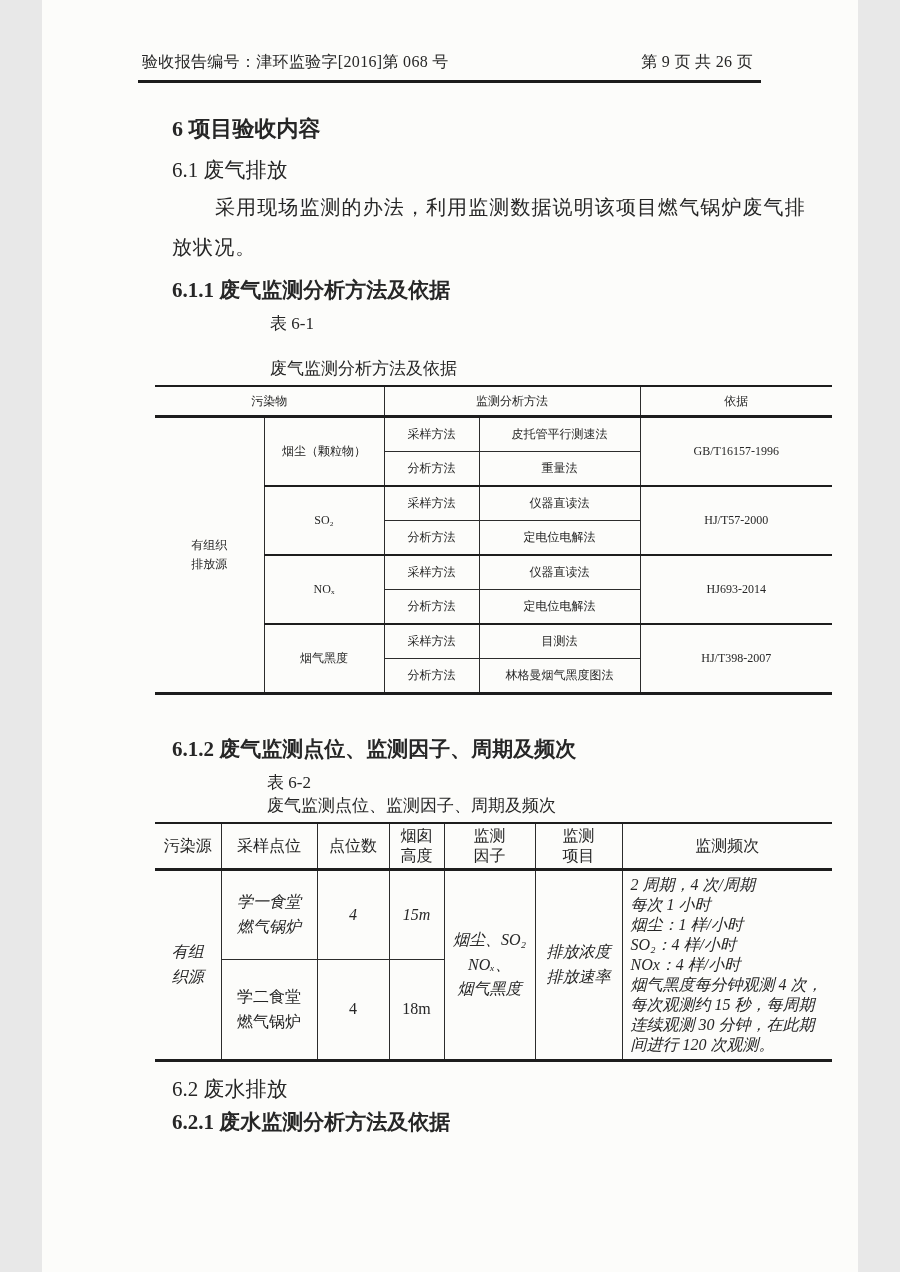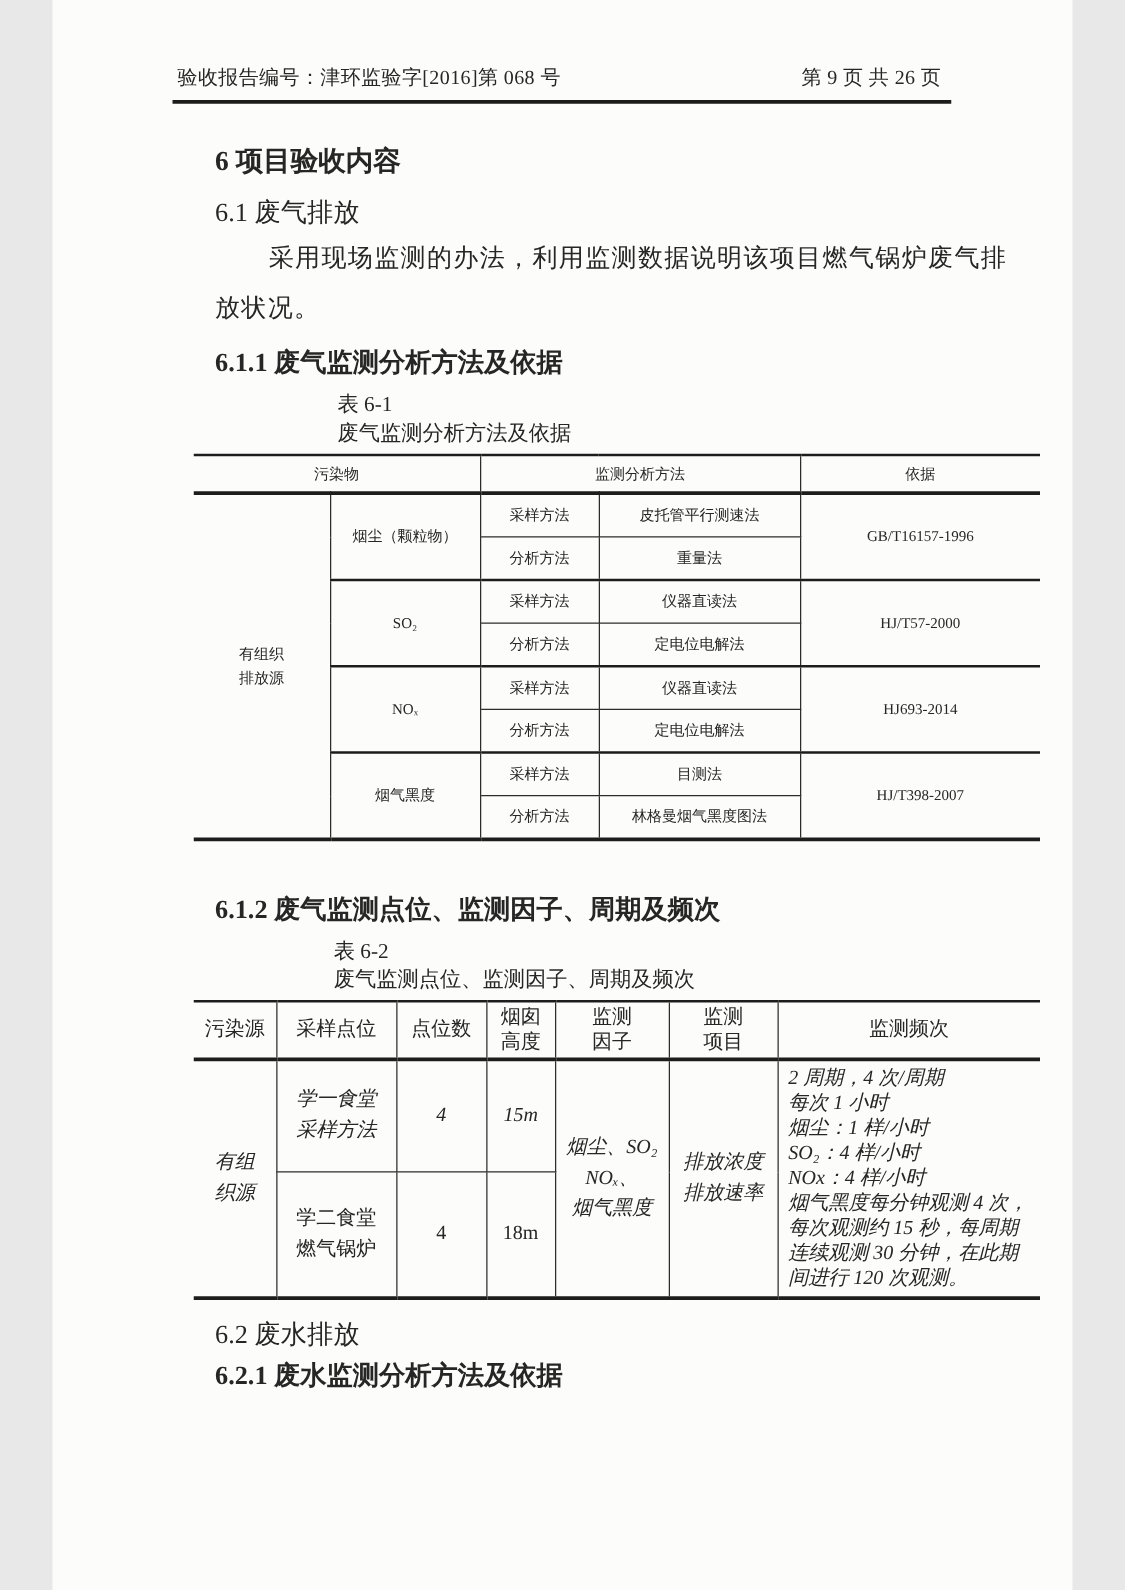--- a/index.html
+++ b/index.html
@@ -57,21 +57,21 @@
     white-space: pre-line;
   }
   .tbl-caption {
     display: flex;
     align-items: baseline;
     margin: 8px 0 5px 0;
     font-size: 17px;
     flex-direction: column;
   }
   .tbl-caption .cap-label { margin-left: 118px; }
-  .cap1 .cap-title { margin-left: 92px; }
+  .cap1 .cap-title { margin-left: 92px; margin-top: 22px; }
   .cap2 .cap-label { margin-left: 115px; }
   .cap2 .cap-title { margin-left: 20px; }
   
   table {
     border-collapse: collapse;
     table-layout: fixed;
     width: 677px;
     margin-left: 3px;
   }
   td, th {
@@ -214,21 +214,21 @@
         <th>监测
 因子</th>
         <th>监测
 项目</th>
         <th class="col-last">监测频次</th>
       </tr>
       <tr class="row-a">
         <td rowspan="2" class="col-first bb3">有组
 织源</td>
         <td>学一食堂
-采样方法</td>
+燃气锅炉</td>
         <td>4</td>
         <td>15m</td>
         <td rowspan="2" class="bb3">烟尘、SO₂
 NOₓ、
 烟气黑度</td>
         <td rowspan="2" class="bb3">排放浓度
 排放速率</td>
         <td rowspan="2" class="col-last bb3 freq-cell">2 周期，4 次/周期
 每次 1 小时
 烟尘：1 样/小时

